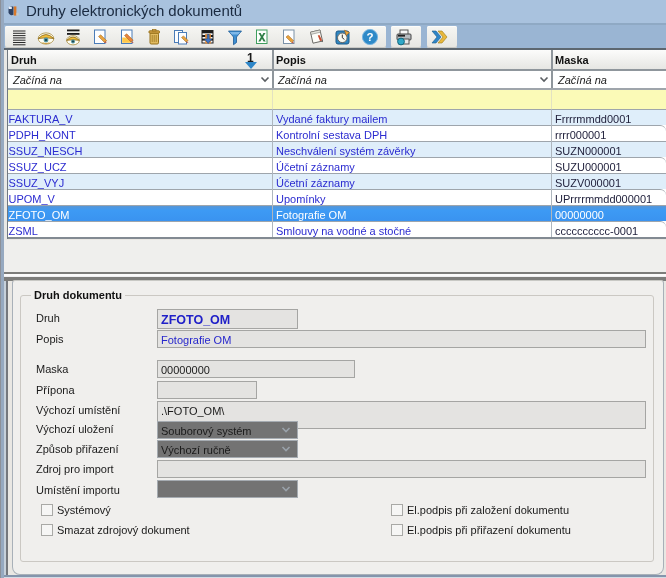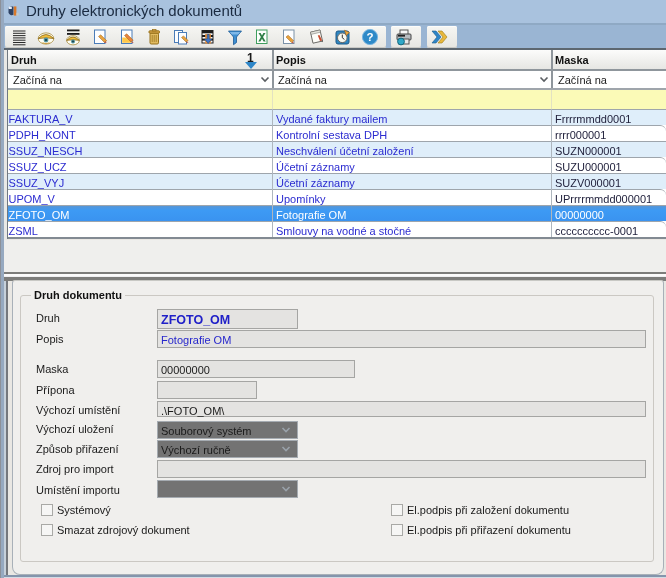--- a/index.html
+++ b/index.html
@@ -18,21 +18,21 @@
 .strip{top:26px;height:22px;background:linear-gradient(#F6F6F3,#E6E6E2);border-radius:2px;box-shadow:inset 0 1px 0 #FDFDFB, inset 0 -1px 0 #C9C9C5;}
 #strip1{left:5px;width:381px;}
 #strip2{left:391px;width:30px;}
 #strip3{left:427px;width:30px;}
 .ticon{position:absolute;top:2px;width:18px;height:18px;}
 
 #grid{left:0;top:50px;width:666px;height:189px;background:#fff;}
 #ghead{left:0;top:0;width:666px;height:21px;background:linear-gradient(#FCFCFB,#E6E6E3);border-bottom:2px solid #8F969C;box-sizing:border-box;}
 #ghead span{position:absolute;top:4px;font-weight:bold;color:#111;}
 #gfilter{left:0;top:21px;width:19px;height:17px;background:#fff;border-bottom:2px solid #9FA5AB;box-sizing:content-box;width:666px;}
-#gfilter span{position:absolute;top:3px;color:#222;}
+#gfilter span{position:absolute;top:3px;color:#222;font-style:italic;}
 #gyellow{left:0;top:40px;width:666px;height:21px;background:#FBFAB7;border-bottom:2px solid #8E959B;box-sizing:border-box;}
 .colv{top:0;width:1.5px;background:#8F969C;}
 .row{left:0;width:666px;height:16px;box-sizing:border-box;border-top:1px solid #9EA5AC;}
 .row span{position:absolute;top:3px;color:#2B2BD0;}
 .row .mask{color:#23233e;}
 .rb{background:#DFEEFA;}
 .rw{background:#fff;border-radius:6px;}
 .rsel{background:linear-gradient(#5796D6,#3D9AF4 30%,#3A93F0);}
 .rsel span{color:#fff !important;}
 .c1{left:8.5px;}
@@ -218,21 +218,21 @@
         <span class="c2">Vydané faktury mailem</span>
         <span class="c3 mask">Frrrrmmdd0001</span>
       </div>
     <div class="row rw abs" style="top:16px">
         <span class="c1">PDPH_KONT</span>
         <span class="c2">Kontrolní sestava DPH</span>
         <span class="c3 mask">rrrr000001</span>
       </div>
     <div class="row rb abs" style="top:32px">
         <span class="c1">SSUZ_NESCH</span>
-        <span class="c2">Neschválení účetní založení</span>
+        <span class="c2">Neschválení systém závěrky</span>
         <span class="c3 mask">SUZN000001</span>
       </div>
     <div class="row rw abs" style="top:48px">
         <span class="c1">SSUZ_UCZ</span>
         <span class="c2">Účetní záznamy</span>
         <span class="c3 mask">SUZU000001</span>
       </div>
     <div class="row rb abs" style="top:64px">
         <span class="c1">SSUZ_VYJ</span>
         <span class="c2">Účetní záznamy</span>
@@ -284,21 +284,21 @@
     </div>
     <div class="abs flabel" style="left:36px;top:360px;line-height:18px">Maska</div>
     <div class="abs fbox" style="left:157px;top:360px;width:198px;height:18px">
       <span class="fval" style="">00000000</span>
     </div>
     <div class="abs flabel" style="left:36px;top:381px;line-height:18px">Přípona</div>
     <div class="abs fbox" style="left:157px;top:381px;width:100px;height:18px">
       <span class="fval" style=""></span>
     </div>
     <div class="abs flabel" style="left:36px;top:401px;line-height:18px">Výchozí umístění</div>
-    <div class="abs fbox" style="left:157px;top:401px;width:489px;height:16px">
+    <div class="abs fbox" style="left:157px;top:401px;width:489px;height:28px">
       <span class="fval" style="">.\FOTO_OM\</span>
     </div>
     <div class="abs flabel" style="left:36px;top:420px;line-height:18px">Výchozí uložení</div>
     <div class="abs dd" style="left:157px;top:421px;width:141px;height:18px">
       <span class="fval">Souborový systém</span>
       <svg class="ddarrow" width="10" height="7">
         <path d="M1.5 1 L5 4.5 L8.5 1" stroke="#9AA2AA" stroke-width="1.6" fill="none"></path>
       </svg>
     </div>
     <div class="abs flabel" style="left:36px;top:440px;line-height:18px">Způsob přiřazení</div>

